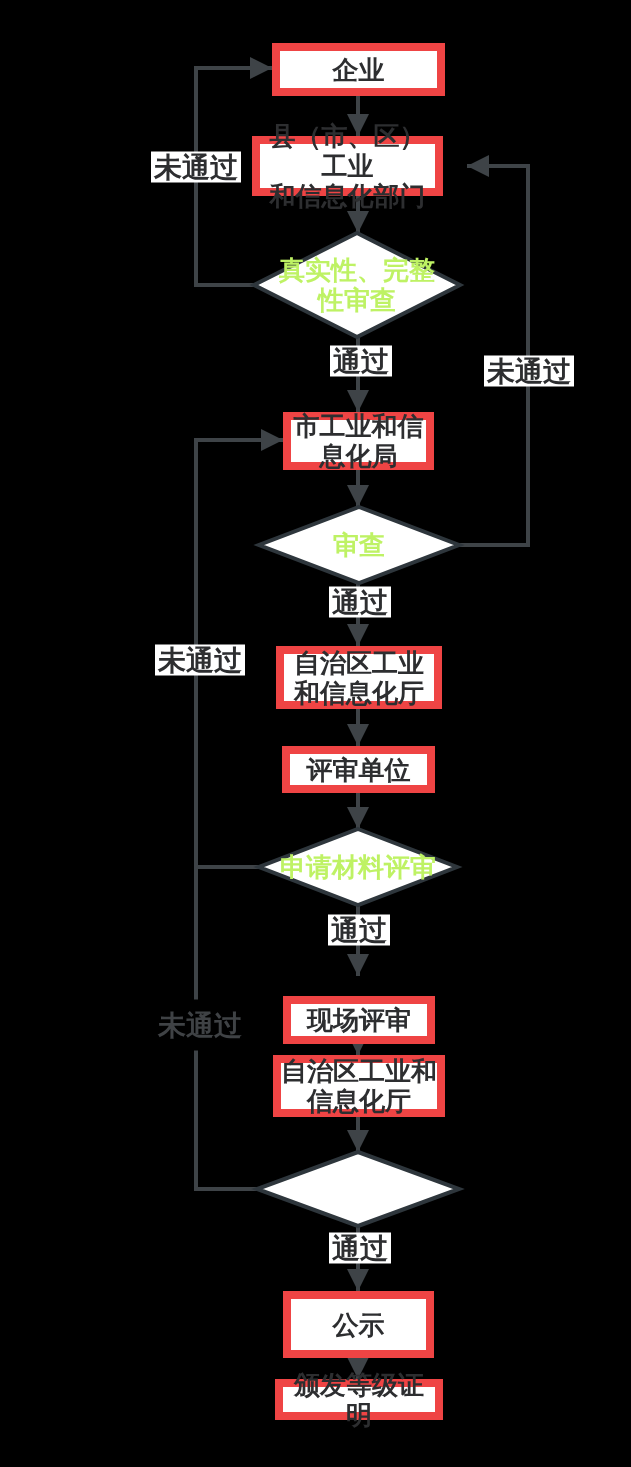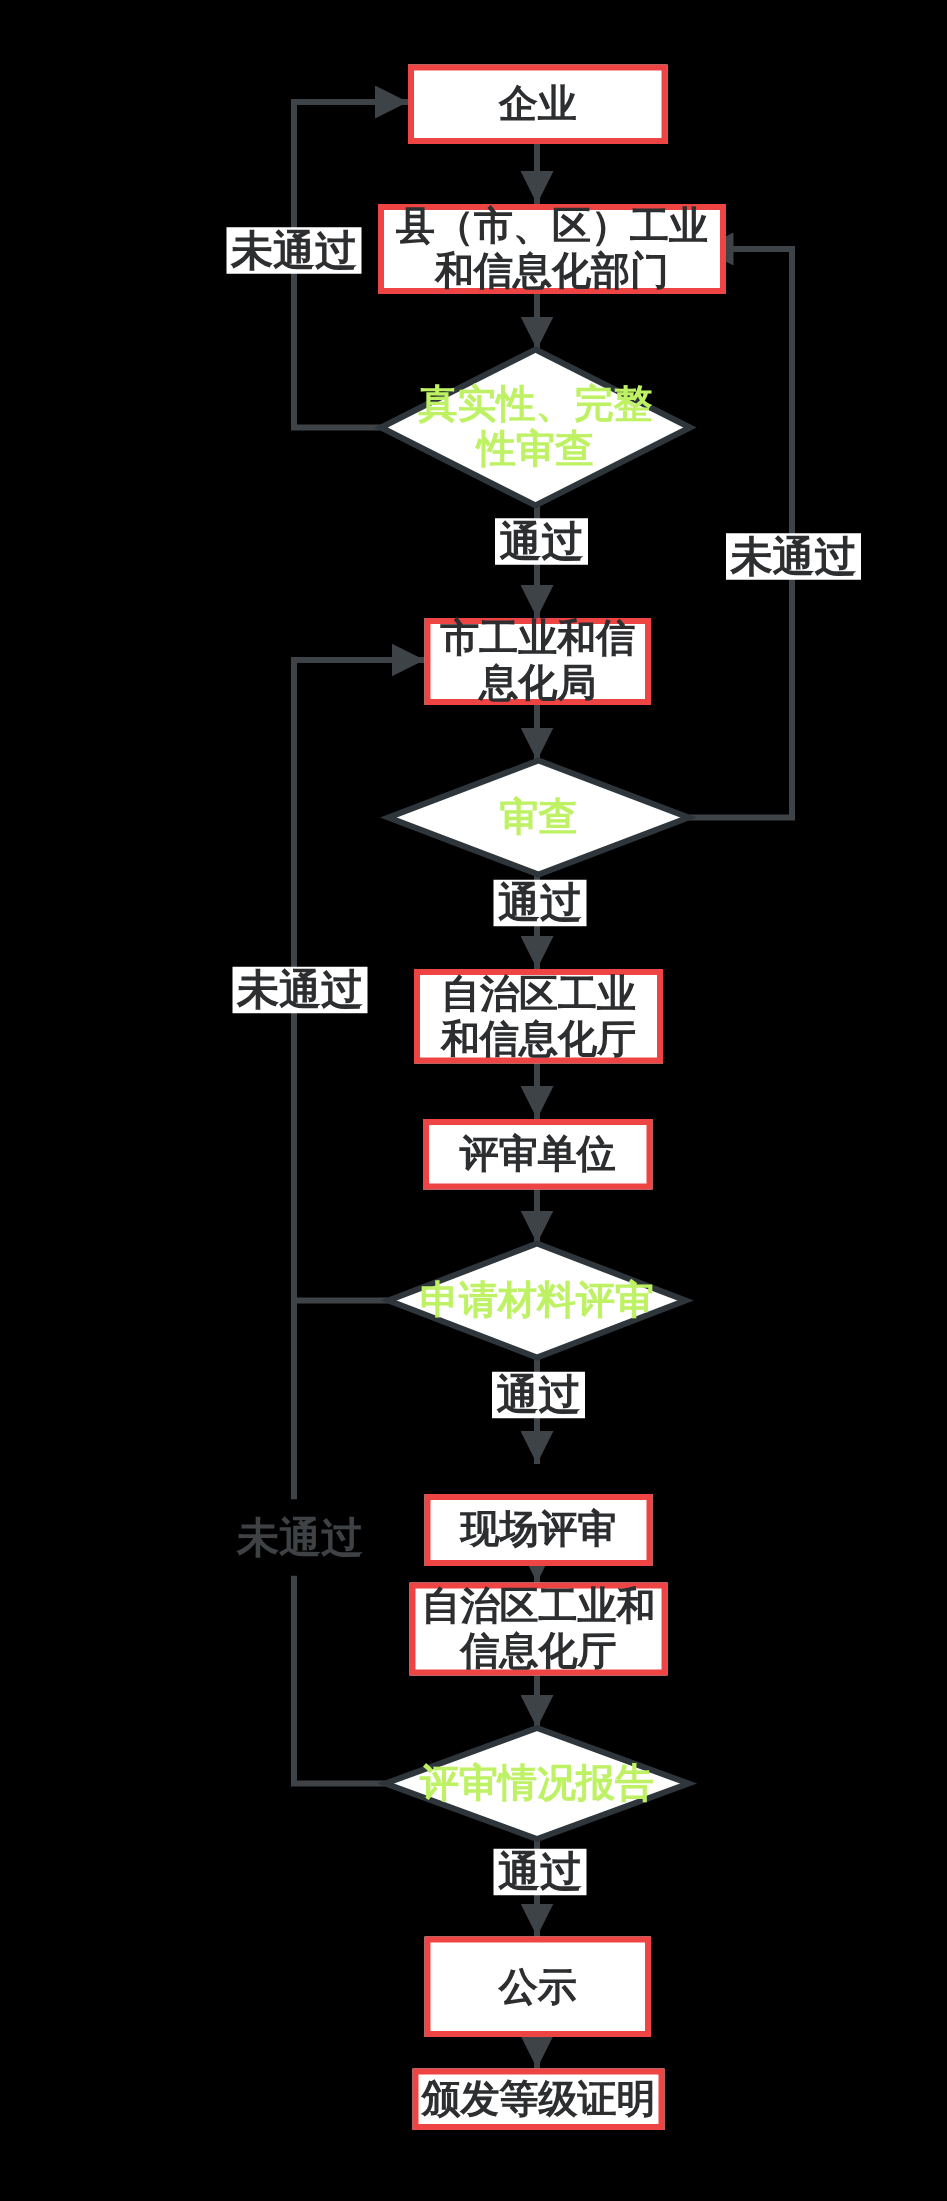--- a/index.html
+++ b/index.html
@@ -10,21 +10,21 @@
     font-family:"DejaVu Sans","Liberation Sans",sans-serif;
     overflow:hidden;
   }
   .wires{position:absolute;left:0;top:0;width:631px;height:1467px;}
   .edge{stroke:#3e4347;stroke-width:4;fill:none;}
   .shape{fill:#ffffff;stroke:#2e363c;stroke-width:4;}
   .node{
     position:absolute;
     box-sizing:border-box;
     background:#ffffff;
-    border:4px solid #ef4444;
+    border:8px solid #ef4444;
     display:flex;align-items:center;justify-content:center;
     text-align:center;
     font-weight:bold;font-size:26px;line-height:30px;color:#2d2e30;
     white-space:pre-line;
   }
   .dtext{
     position:absolute;
     transform:translate(-50%,-50%);
     text-align:center;
     font-weight:bold;font-size:26px;line-height:30px;color:#bef264;
@@ -69,38 +69,37 @@
     <path class="edge" d="M259,867 H196"></path>
     <path class="edge" d="M257,1189 H196 V440 H283" marker-end="url(#arr)"></path>
 
     <polygon class="shape" points="357,233 460,285 357,337 254,285"></polygon>
     <polygon class="shape" points="359,507 459,545 359,583 259,545"></polygon>
     <polygon class="shape" points="358,829 457,867 358,905 259,867"></polygon>
     <polygon class="shape" points="358,1152 459,1189 358,1226 257,1189"></polygon>
   </svg>
 
   <div class="node" style="left:272px;top:43px;width:173px;height:53px;">企业</div>
-  <div class="node" style="left:252px;top:136px;width:232px;height:60px;">县（市、区）工业
+  <div class="node" style="left:252px;top:136px;width:191px;height:60px;">县（市、区）工业
 和信息化部门</div>
   <div class="node" style="left:283px;top:412px;width:151px;height:58px;">市工业和信
 息化局</div>
   <div class="node" style="left:276px;top:646px;width:166px;height:63px;">自治区工业
 和信息化厅</div>
   <div class="node" style="left:282px;top:746px;width:153px;height:47px;">评审单位</div>
   <div class="node" style="left:283px;top:996px;width:152px;height:48px;">现场评审</div>
   <div class="node" style="left:273px;top:1055px;width:172px;height:62px;">自治区工业和
 信息化厅</div>
   <div class="node" style="left:283px;top:1291px;width:151px;height:67px;">公示</div>
   <div class="node" style="left:275px;top:1379px;width:168px;height:41px;">颁发等级证明</div>
 
   <div class="dtext" style="left:357px;top:285px;">真实性、完整
 性审查</div>
   <div class="dtext" style="left:359px;top:545px;">审查</div>
   <div class="dtext" style="left:358px;top:867px;">申请材料评审</div>
-  <div class="dtext" style="left:358px;top:1189px;">评审情况报告</div>
 
   <div class="elabel white" style="left:361px;top:361px;">通过</div>
   <div class="elabel white" style="left:360px;top:602px;">通过</div>
   <div class="elabel white" style="left:359px;top:930px;">通过</div>
   <div class="elabel white" style="left:360px;top:1248px;">通过</div>
   <div class="elabel white" style="left:196px;top:167px;">未通过</div>
   <div class="elabel white" style="left:529px;top:371px;">未通过</div>
   <div class="elabel white" style="left:200px;top:660px;">未通过</div>
   <div class="elabel ghost" style="left:200px;top:1025px;">未通过</div>
 

